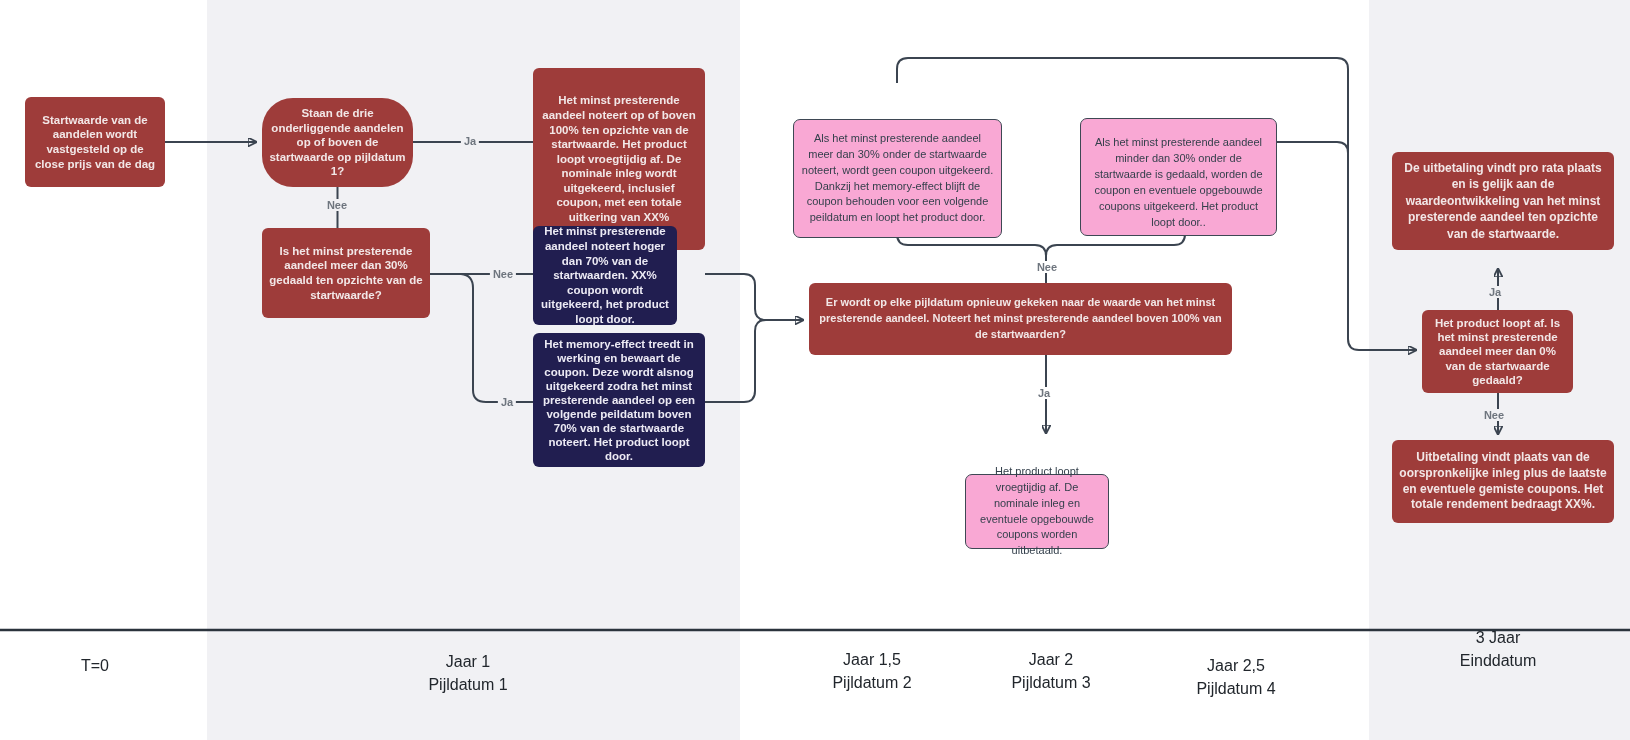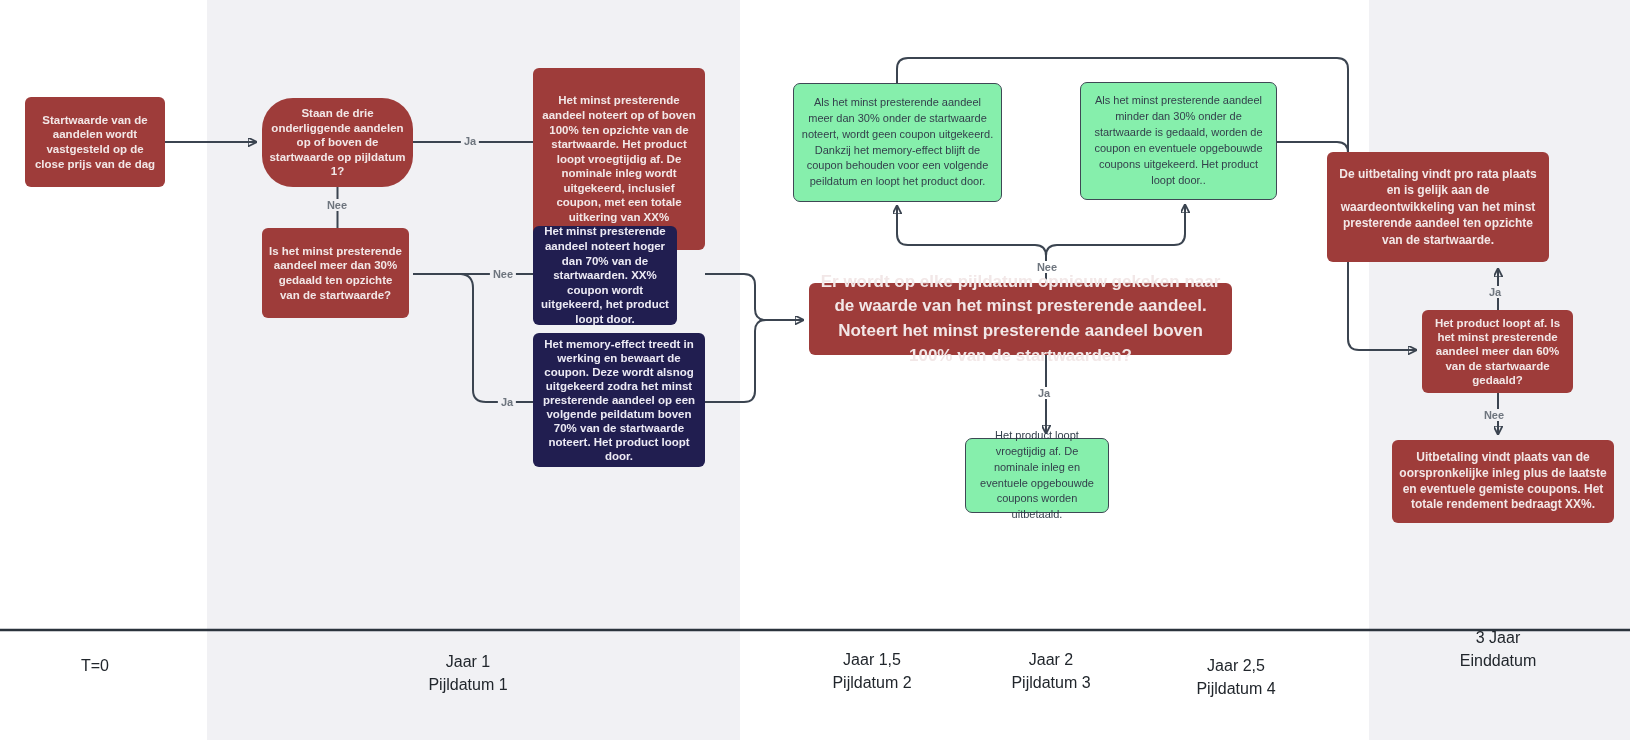--- a/index.html
+++ b/index.html
@@ -14,28 +14,28 @@
   #svg-layer path.tl-line{stroke:var(--timeline-line);stroke-width:2.5;}
   .arrowhead{fill:var(--line);stroke:none;}
   .box{
     position:absolute;z-index:3;box-sizing:border-box;
     display:flex;align-items:center;justify-content:center;
     text-align:center;border-radius:6px;padding:4px 7px;
   }
   .red{background:var(--red);color:#f2e7e7;font-weight:700;}
   .navy{background:var(--navy);color:#eceaf4;font-weight:700;}
   .white-node{
-    background:#86efac;border:1.6px solid var(--border);
-    color:var(--whitetext);font-weight:500;border-radius:7px;
+    background:#f9a8d4;border:1.6px solid var(--border);
+    color:var(--whitetext);font-weight:500;border-radius:7px;margin-top:36px;
   }
   .fs11{font-size:11.5px;line-height:1.27;}
   .fs11t{font-size:11.5px;line-height:1.22;padding:3px 6px;}
   .fs12{font-size:12px;line-height:1.38;}
   .fs12t{font-size:12px;line-height:1.3;padding:3px 0;}
-  .fs13{font-size:17px;line-height:1.45;}
+  .fs13{font-size:11px;line-height:1.45;}
   .fsw{font-size:11px;line-height:1.45;}
   .edge-label{
     position:absolute;z-index:4;transform:translate(-50%,-50%);
     font-size:11px;font-weight:700;color:var(--label);
     padding:0 3px;white-space:nowrap;
   }
   .lbl-gray{background:var(--band);}
   .lbl-white{background:#ffffff;}
   .tl{
     position:absolute;z-index:4;transform:translateX(-50%);
@@ -73,21 +73,21 @@
 </svg>
 
 <div class="box red fs11" style="left:25px;top:97px;width:140px;height:90px;justify-content:center;">
   <span>Startwaarde van de aandelen wordt vastgesteld op de close prijs van de dag</span>
 </div>
 
 <div class="box red fs11" style="left:262px;top:98px;width:151px;height:89px;border-radius:31px;">
   <span>Staan de drie onderliggende aandelen op of boven de startwaarde op pijldatum 1?</span>
 </div>
 
-<div class="box red fs11" style="left:262px;top:228px;width:147px;height:90px;">
+<div class="box red fs11" style="left:262px;top:228px;width:168px;height:90px;">
   <span>Is het minst presterende aandeel meer dan 30% gedaald ten opzichte van de startwaarde?</span>
 </div>
 
 <div class="box red fs11" style="left:533px;top:68px;width:172px;height:182px;">
   <span>Het minst presterende aandeel noteert op of boven 100% ten opzichte van de startwaarde. Het product loopt vroegtijdig af. De nominale inleg wordt uitgekeerd, inclusief coupon, met een totale uitkering van XX%</span>
 </div>
 
 <div class="box navy fs11" style="left:533px;top:226px;width:144px;height:99px;">
   <span>Het minst presterende aandeel noteert hoger dan 70% van de startwaarden. XX% coupon wordt uitgekeerd, het product loopt door.</span>
 </div>
@@ -97,34 +97,34 @@
 </div>
 
 <div class="box red fs13" style="left:809px;top:283px;width:423px;height:72px;">
   <span>Er wordt op elke pijldatum opnieuw gekeken naar de waarde van het minst presterende aandeel. Noteert het minst presterende aandeel boven 100% van de startwaarden?</span>
 </div>
 
 <div class="box white-node fsw" style="left:793px;top:83px;width:209px;height:119px;">
   <span>Als het minst presterende aandeel meer dan 30% onder de startwaarde noteert, wordt geen coupon uitgekeerd. Dankzij het memory-effect blijft de coupon behouden voor een volgende peildatum en loopt het product door.</span>
 </div>
 
-<div class="box white-node fsw" style="left:1080px;top:82px;width:197px;height:118px;">
+<div class="box white-node fsw" style="left:1080px;top:82px;width:197px;height:118px;align-items:flex-end;">
   <span>Als het minst presterende aandeel minder dan 30% onder de startwaarde is gedaald, worden de coupon en eventuele opgebouwde coupons uitgekeerd. Het product loopt door..</span>
 </div>
 
 <div class="box white-node fsw" style="left:965px;top:438px;width:144px;height:75px;">
   <span>Het product loopt vroegtijdig af. De nominale inleg en eventuele opgebouwde coupons worden uitbetaald.</span>
 </div>
 
-<div class="box red fs12" style="left:1327px;top:152px;width:222px;height:110px;">
+<div class="box red fs12" style="left:1392px;top:152px;width:222px;height:98px;">
   <span>De uitbetaling vindt pro rata plaats en is gelijk aan de waardeontwikkeling van het minst presterende aandeel ten opzichte van de startwaarde.</span>
 </div>
 
 <div class="box red fs11t" style="left:1422px;top:310px;width:151px;height:83px;">
-  <span>Het product loopt af. Is het minst presterende aandeel meer dan 60% van de startwaarde gedaald?</span>
+  <span>Het product loopt af. Is het minst presterende aandeel meer dan 0% van de startwaarde gedaald?</span>
 </div>
 
 <div class="box red fs12t" style="left:1392px;top:440px;width:222px;height:83px;">
   <span>Uitbetaling vindt plaats van de oorspronkelijke inleg plus de laatste en eventuele gemiste coupons. Het totale rendement bedraagt XX%.</span>
 </div>
 
 <span class="edge-label lbl-gray" style="left:470px;top:141px;">Ja</span>
 <span class="edge-label lbl-gray" style="left:337px;top:205px;">Nee</span>
 <span class="edge-label lbl-gray" style="left:503px;top:274px;">Nee</span>
 <span class="edge-label lbl-gray" style="left:507px;top:402px;">Ja</span>

